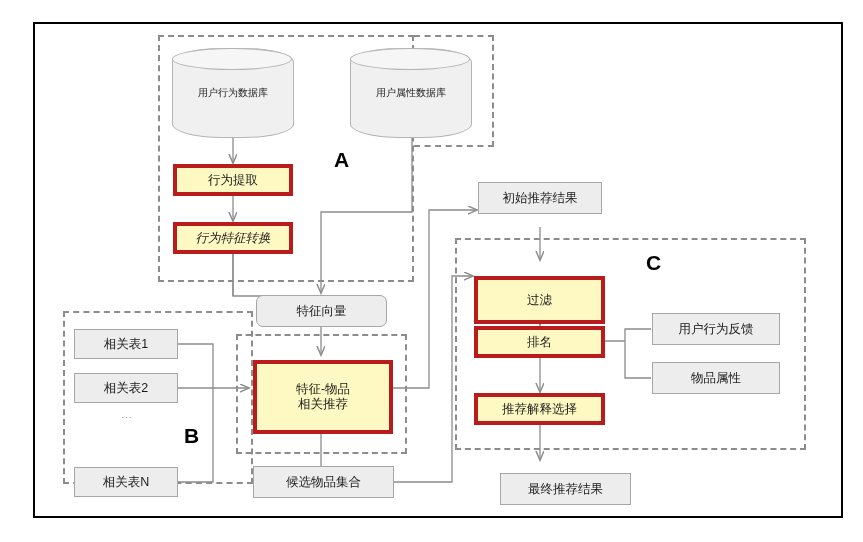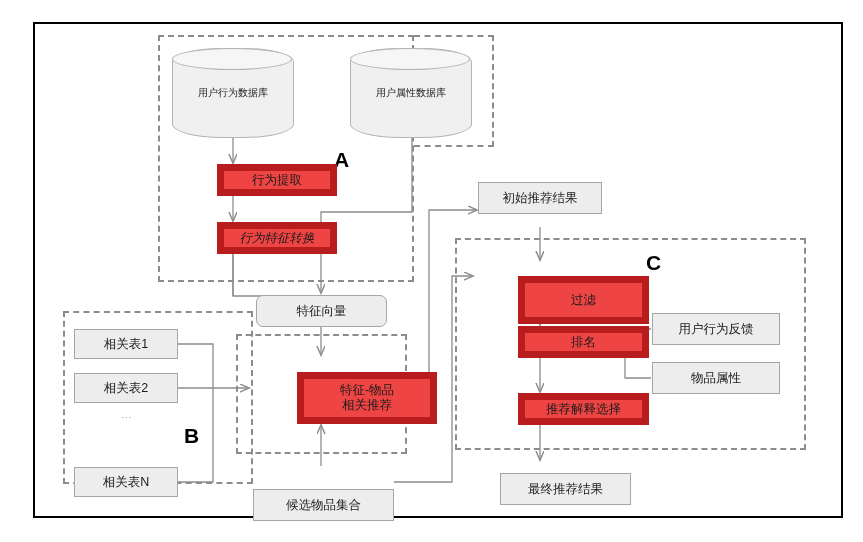--- a/index.html
+++ b/index.html
@@ -17,21 +17,21 @@
   .node{
     position:absolute;box-sizing:border-box;
     display:flex;align-items:center;justify-content:center;
     text-align:center;line-height:1.18;
     font-size:12.5px;color:#1a1a1a;
     border:1px solid #9a9a9a;
     font-family:"Liberation Sans","DejaVu Sans",sans-serif;
     white-space:pre-line;
   }
   .light{background:#ededed;border:1px solid #a6a6a6;}
-  .dark{background:#ef4444;border:7px solid #b91c1c;margin-left:44px;}
+  .dark{background:#fef9c3;border:4px solid #b91c1c;}
   .db{
     position:absolute;box-sizing:border-box;
     display:flex;align-items:center;justify-content:center;
     font-size:10px;color:#1a1a1a;
     background:#f0f0f0;
     border:1px solid #b4b4b4;
     border-radius:50px/14px;
   }
   .db .cap{
     position:absolute;left:-1px;top:-1px;width:100%;height:22px;
@@ -136,26 +136,26 @@
   </div>
 
   <div class="node dark" style="left:173px;top:222px;width:120px;height:32px;font-style:italic;">
     <span>行为特征转换</span>
   </div>
 
   <div class="node light" style="left:256px;top:295px;width:131px;height:32px;border-radius:7px;">
     <span>特征向量</span>
   </div>
 
-  <div class="node dark" style="left:253px;top:372px;width:140px;height:52px;">
+  <div class="node dark" style="left:253px;top:360px;width:140px;height:74px;">
     <span>特征-物品
 相关推荐</span>
   </div>
 
-  <div class="node light" style="left:253px;top:489px;width:141px;height:32px;">
+  <div class="node light" style="left:253px;top:466px;width:141px;height:32px;">
     <span>候选物品集合</span>
   </div>
 
   <div class="node light" style="left:74px;top:329px;width:104px;height:30px;">
     <span>相关表1</span>
   </div>
 
   <div class="node light" style="left:74px;top:373px;width:104px;height:30px;">
     <span>相关表2</span>
   </div>

